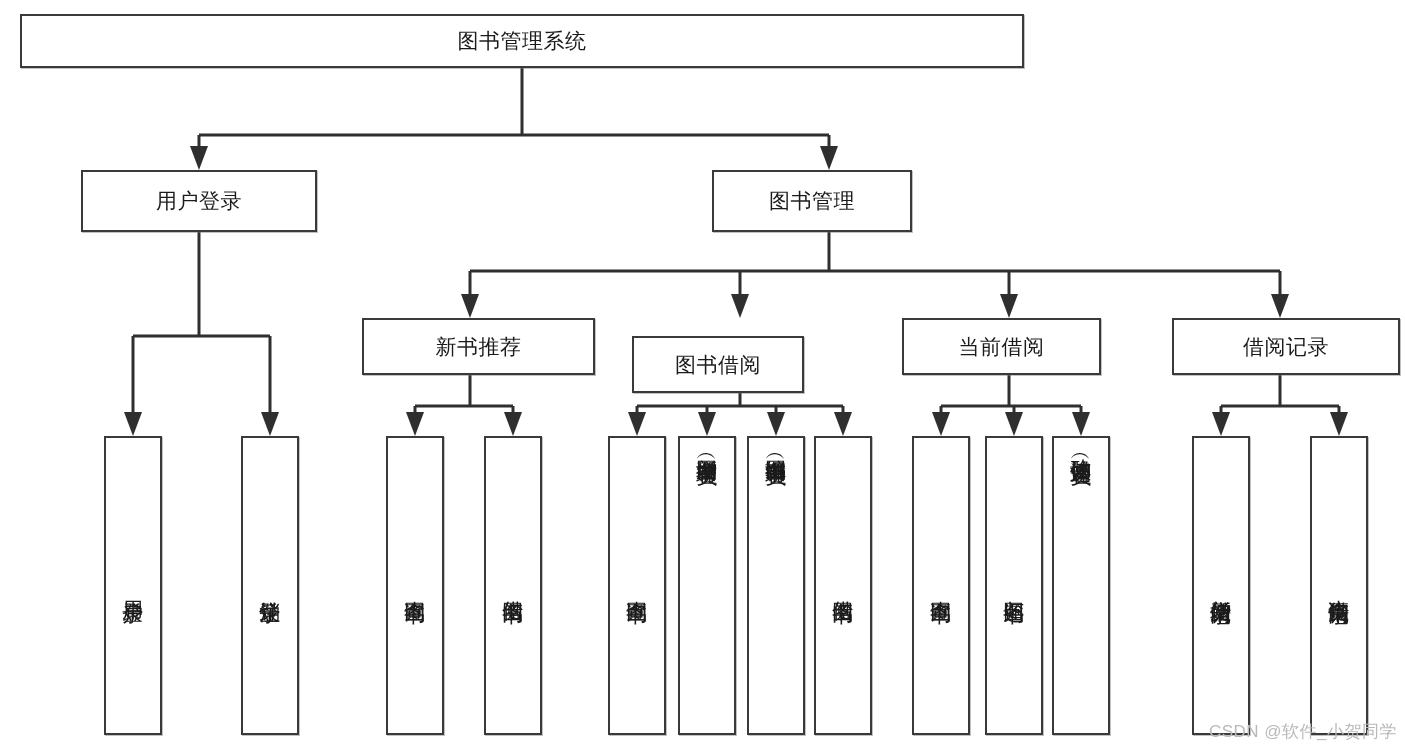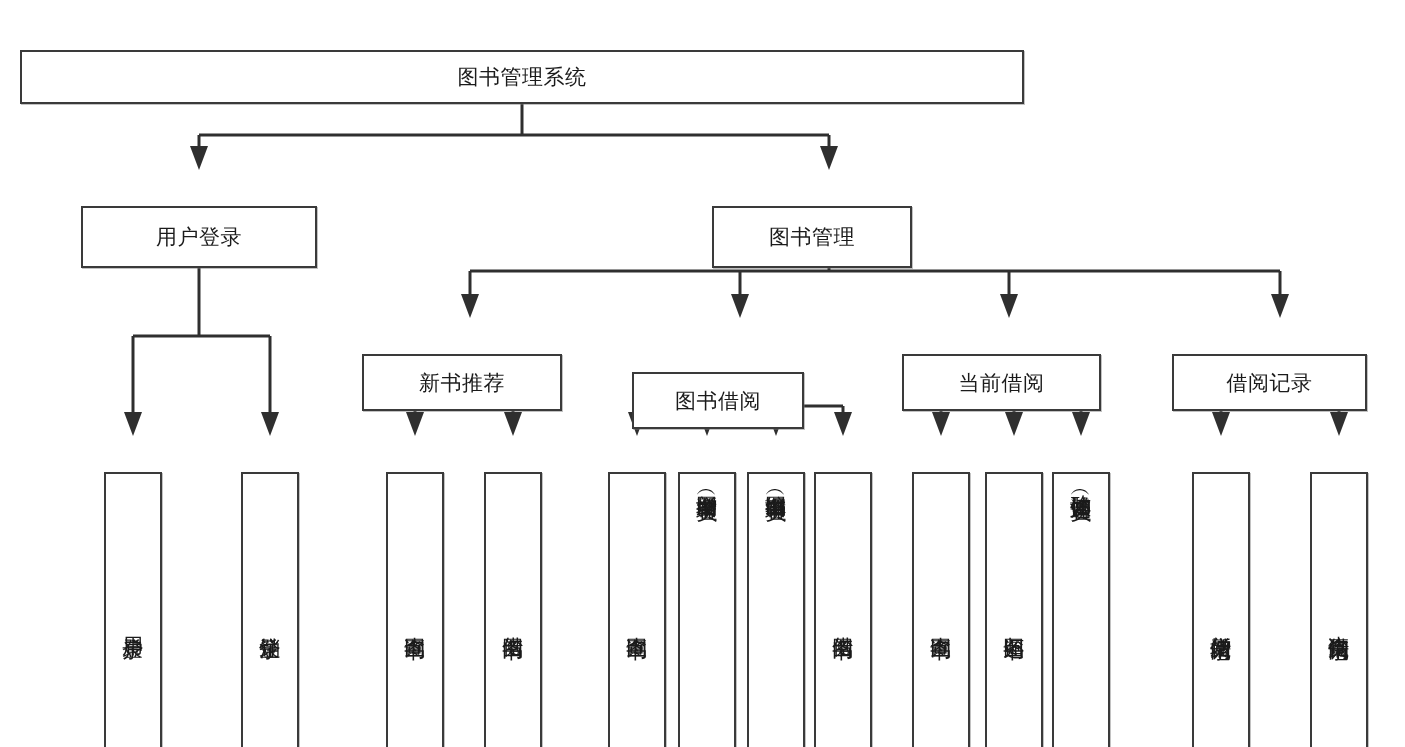--- a/index.html
+++ b/index.html
@@ -28,21 +28,20 @@
   .node {
     position: absolute;
     box-sizing: border-box;
     border: 2px solid #3a3a3a;
     background: #ffffff;
     display: flex;
     align-items: center;
     justify-content: center;
     color: #1b1b1b;
     box-shadow: 1px 1px 0 rgba(120,120,120,0.45);
-    margin-top: 36px;
   }
   .node .node-label {
     display: block;
     line-height: 1.12;
     letter-spacing: 0.5px;
   }
   .node.horizontal .node-label {
     font-size: 21px;
     white-space: nowrap;
   }
@@ -137,30 +136,30 @@
   <div id="nodes-layer">
       <div class="node horizontal" style="left: 20px; top: 14px; width: 1004px; height: 54px;">
         <span class="node-label">图书管理系统</span>
       </div>
       <div class="node horizontal" style="left: 81px; top: 170px; width: 236px; height: 62px;">
         <span class="node-label">用户登录</span>
       </div>
       <div class="node horizontal" style="left: 712px; top: 170px; width: 200px; height: 62px;">
         <span class="node-label">图书管理</span>
       </div>
-      <div class="node horizontal" style="left: 362px; top: 318px; width: 200px; height: 57px;">
+      <div class="node horizontal" style="left: 362px; top: 318px; width: 233px; height: 57px;">
         <span class="node-label">新书推荐</span>
       </div>
       <div class="node horizontal" style="left: 632px; top: 336px; width: 172px; height: 57px;">
         <span class="node-label">图书借阅</span>
       </div>
       <div class="node horizontal" style="left: 902px; top: 318px; width: 199px; height: 57px;">
         <span class="node-label">当前借阅</span>
       </div>
-      <div class="node horizontal" style="left: 1172px; top: 318px; width: 195px; height: 57px; text-align: center;">
+      <div class="node horizontal" style="left: 1172px; top: 318px; width: 228px; height: 57px; text-align: center;">
         <span class="node-label">借阅记录</span>
       </div>
       <div class="node vertical centered" style="left: 104px; top: 436px; width: 58px; height: 299px;">
         <span class="node-label">用户登录</span>
       </div>
       <div class="node vertical centered" style="left: 241px; top: 436px; width: 58px; height: 299px;">
         <span class="node-label">注销登录</span>
       </div>
       <div class="node vertical centered" style="left: 386px; top: 436px; width: 58px; height: 299px;">
         <span class="node-label">查询图书</span>
@@ -190,14 +189,15 @@
         <span class="node-label">确认归还（管理员）</span>
       </div>
       <div class="node vertical centered" style="left: 1192px; top: 436px; width: 58px; height: 299px;">
         <span class="node-label">新增借阅记录</span>
       </div>
       <div class="node vertical centered" style="left: 1310px; top: 436px; width: 58px; height: 299px;">
         <span class="node-label">查询借阅记录</span>
       </div>
     </div>
 
+  <div id="watermark">CSDN @软件_小贺同学</div>
 
 </div>
 
 </body></html>

